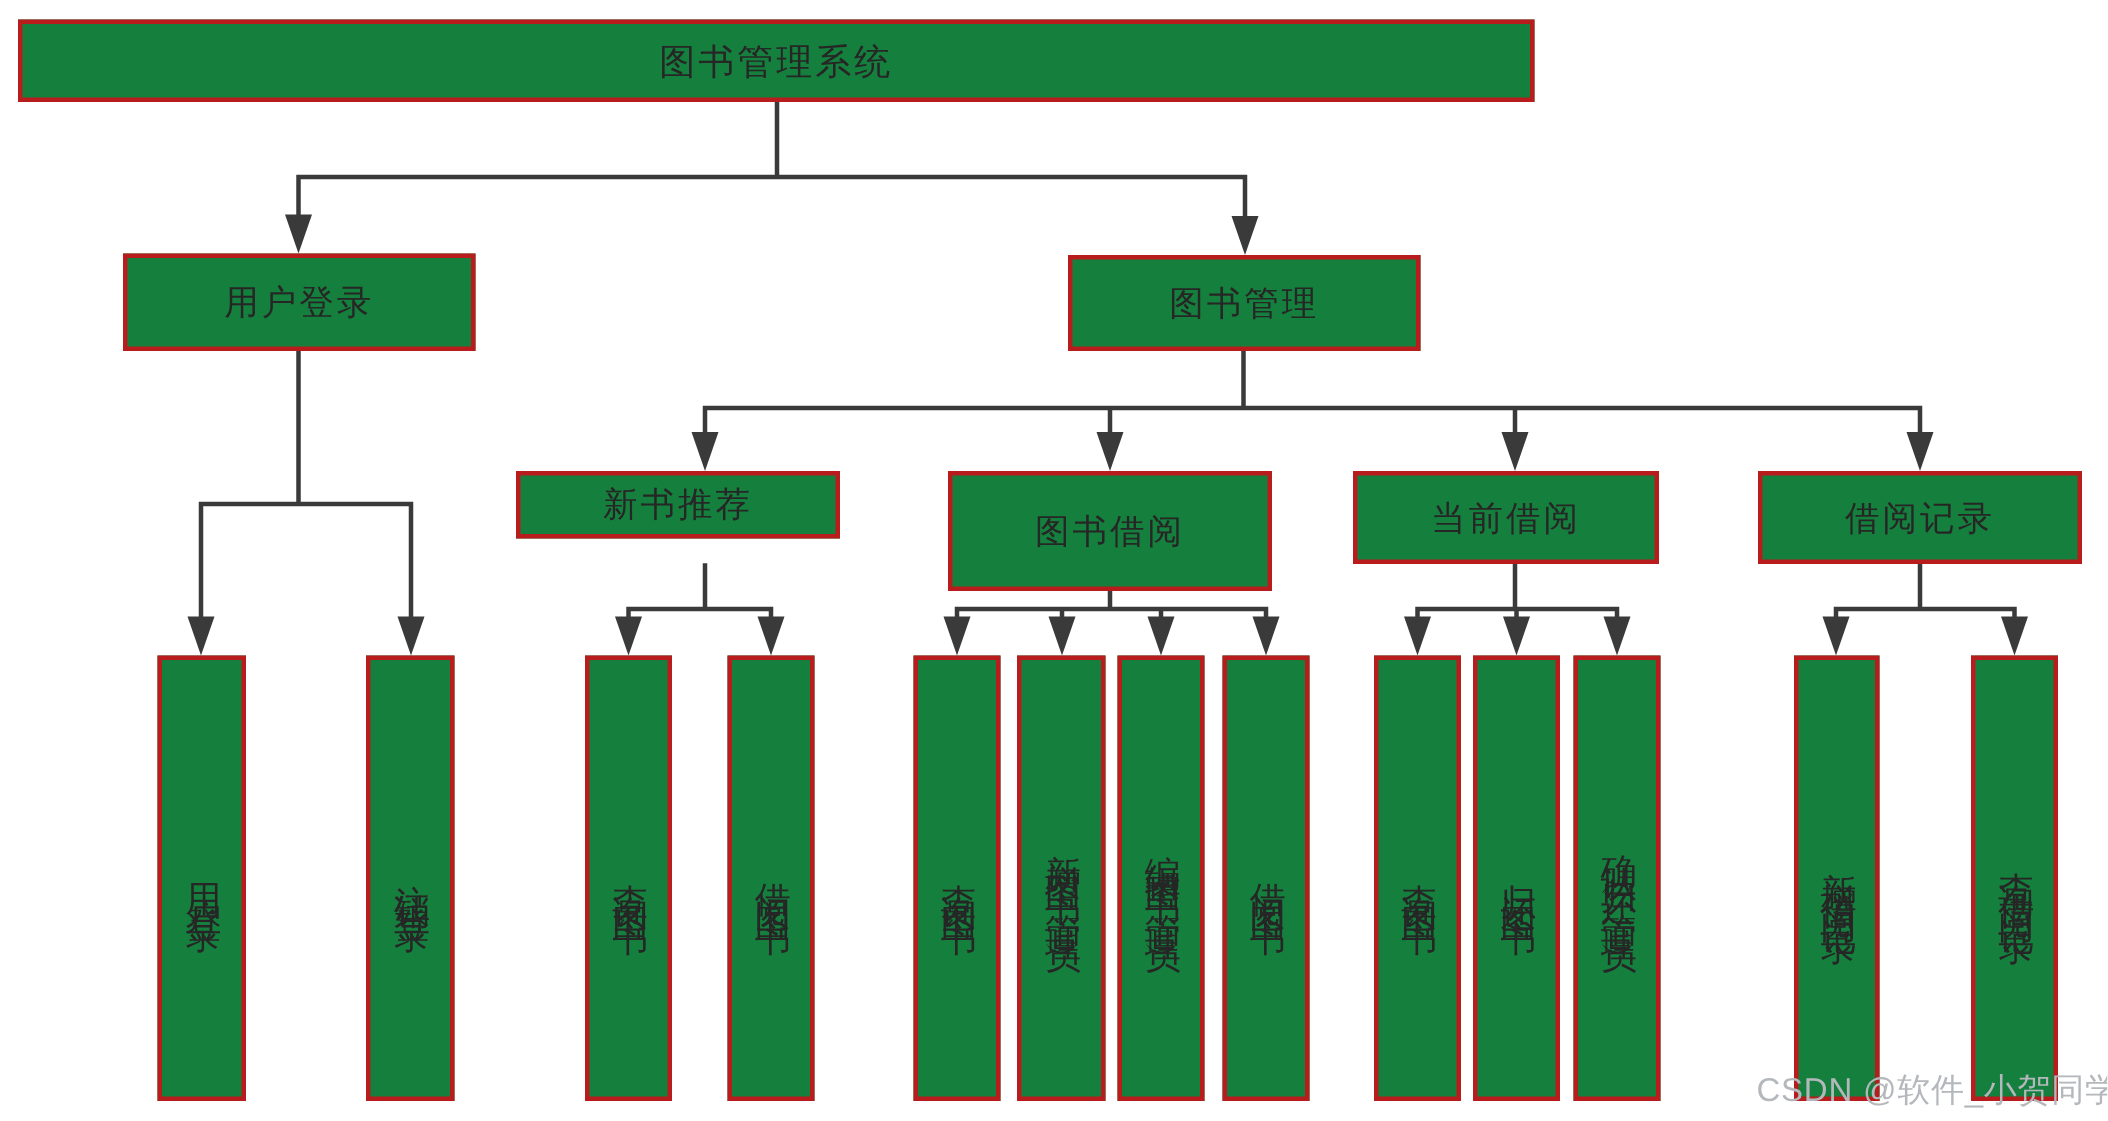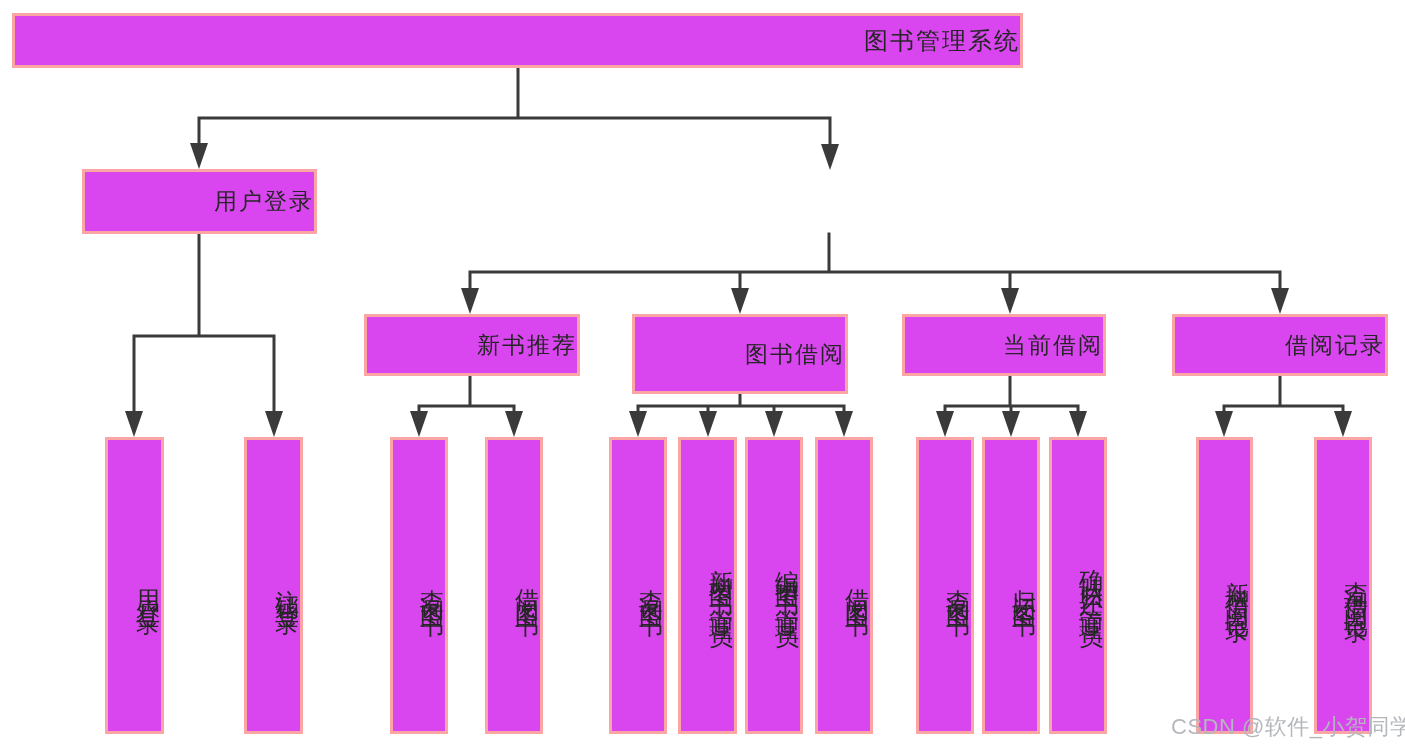--- a/index.html
+++ b/index.html
@@ -12,25 +12,25 @@
     overflow: hidden;
   }
   svg.connectors {
     position: absolute;
     left: 0; top: 0;
     width: 1405px; height: 747px;
   }
   .box {
     position: absolute;
     box-sizing: border-box;
-    background: #d946ef;
-    border: 3px solid #fca5a5;
+    background: #15803d;
+    border: 3px solid #b91c1c;
     display: flex;
     align-items: center;
-    justify-content: flex-end;
+    justify-content: center;
     color: #262626;
   }
   .h-label {
     font-size: 23px;
     letter-spacing: 2px;
     white-space: nowrap;
     color: #262626;
   }
   .root-label {
     font-size: 24px;
@@ -106,22 +106,25 @@
     </g>
   </svg>
 
   <div class="box" style="left:12px;top:13px;width:1011px;height:55px">
     <span class="root-label">图书管理系统</span>
   </div>
 
   <div class="box" style="left:82px;top:169px;width:235px;height:65px">
     <span class="h-label">用户登录</span>
   </div>
+  <div class="box" style="left:712px;top:170px;width:235px;height:64px">
+    <span class="h-label">图书管理</span>
+  </div>
 
-  <div class="box" style="left:364px;top:314px;width:216px;height:62px">
+  <div class="box" style="left:344px;top:314px;width:216px;height:45px">
     <span class="h-label">新书推荐</span>
   </div>
   <div class="box" style="left:632px;top:314px;width:216px;height:80px">
     <span class="h-label">图书借阅</span>
   </div>
   <div class="box" style="left:902px;top:314px;width:204px;height:62px">
     <span class="h-label">当前借阅</span>
   </div>
   <div class="box" style="left:1172px;top:314px;width:216px;height:62px">
     <span class="h-label">借阅记录</span>

